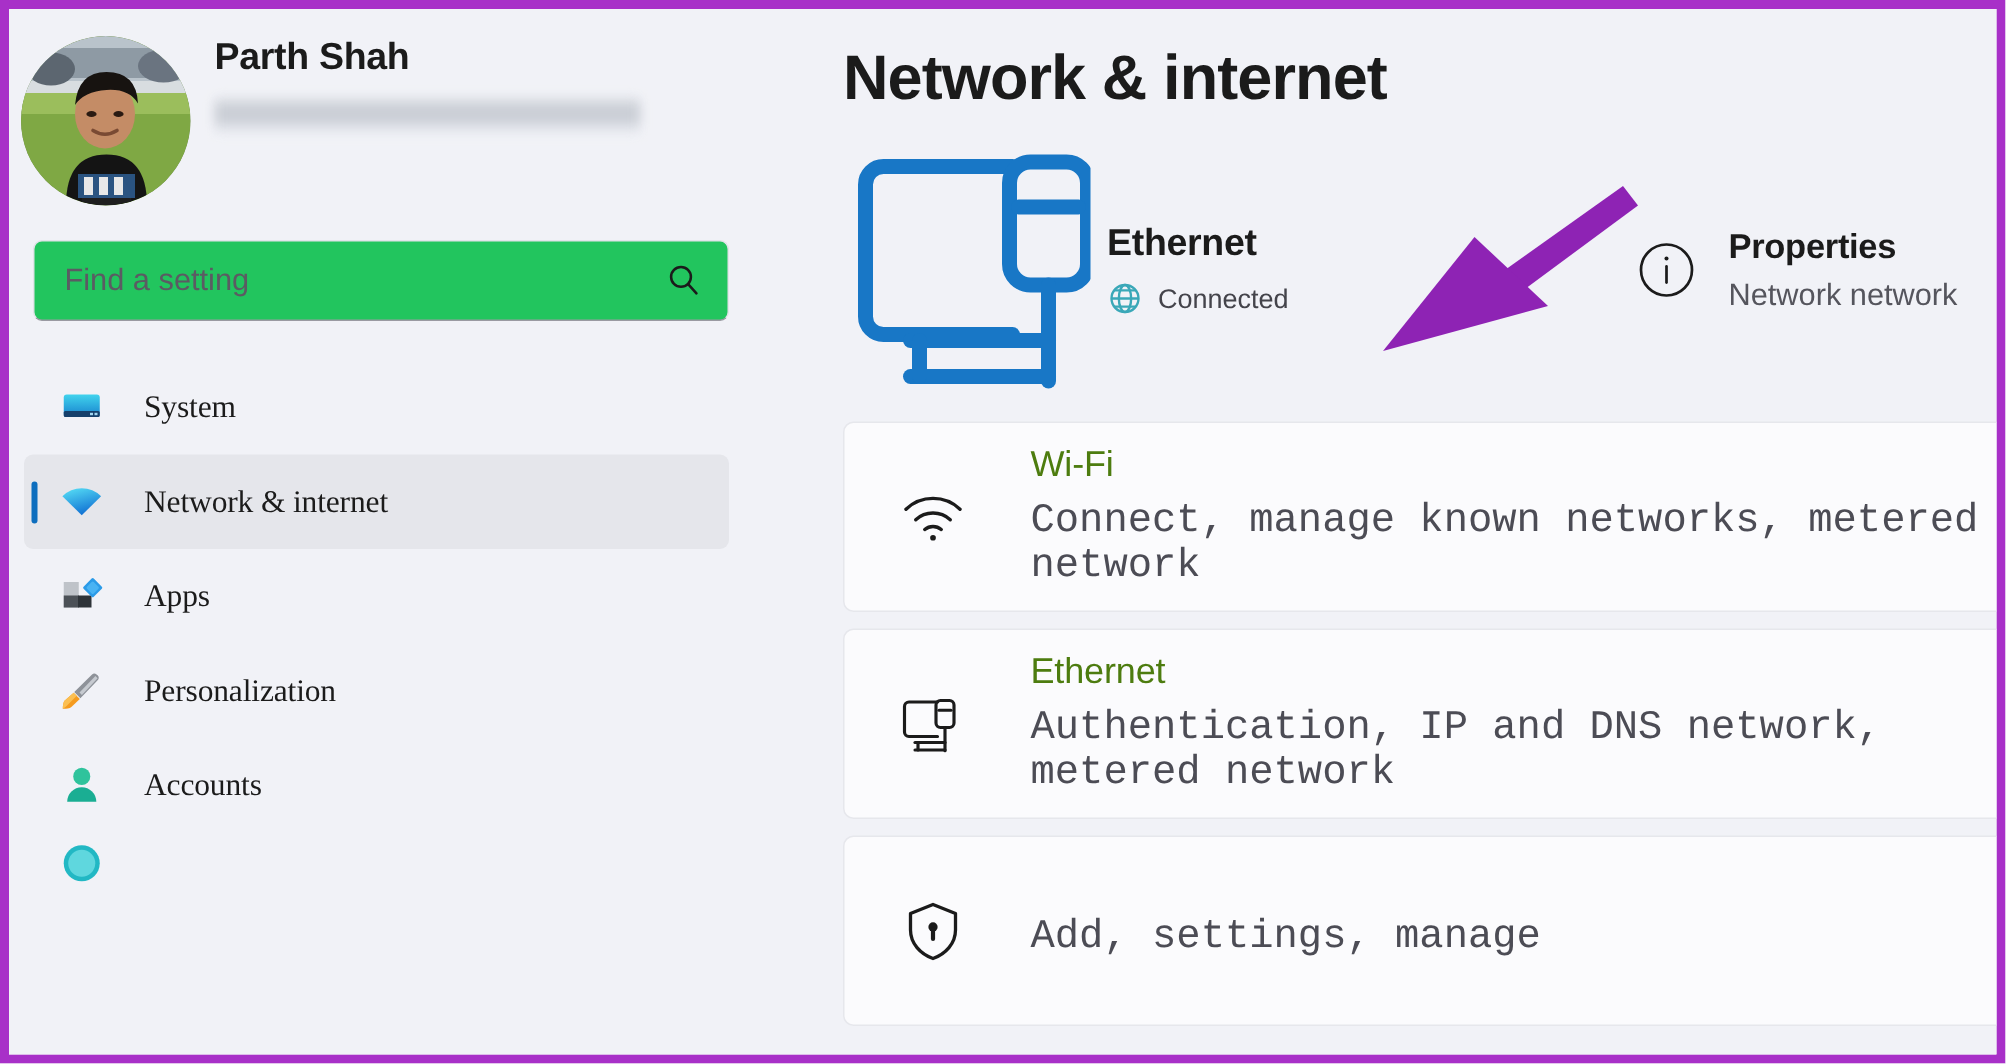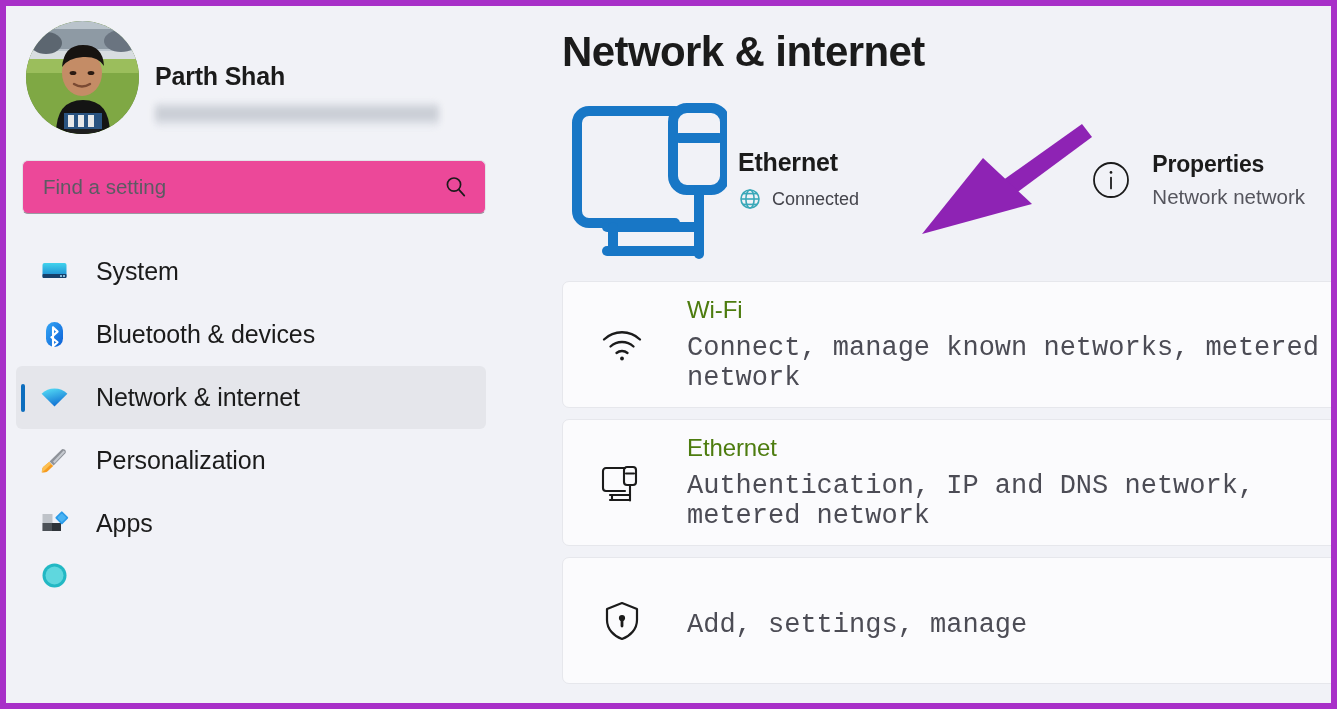--- a/index.html
+++ b/index.html
@@ -31,22 +31,22 @@
   #sidebar {
     width: 494px;
     flex: 0 0 494px;
     background: #F1F2F7;
     position: relative;
     padding-top: 8px;
   }
 
   .profile {
     display: flex;
-    align-items: flex-end;
-    padding: 10px 0 0 20px;
+    align-items: flex-start;
+    padding: 10px 0 0 8px;
     height: 120px;
   }
 
   .avatar {
     width: 113px;
     height: 113px;
     border-radius: 50%;
     overflow: hidden;
     flex: 0 0 113px;
     position: relative;
@@ -78,21 +78,21 @@
         rgba(198,202,210,1) 55%,
         rgba(226,229,235,1) 85%,
         rgba(240,241,246,1) 100%);
     filter: blur(3.5px);
     opacity: 0.95;
   }
 
   .searchbox {
     margin: 26px 14px 0 16px;
     height: 54px;
-    background: #ec4899;
+    background: #22c55e;
     border: 1px solid #E2E3E9;
     border-bottom: 1px solid #9A9AA2;
     border-radius: 6px;
     display: flex;
     align-items: center;
     padding: 0 16px 0 20px;
   }
   .searchbox input {
     flex: 1;
     border: none;
@@ -132,24 +132,25 @@
     width: 32px;
     height: 32px;
     flex: 0 0 32px;
     display: flex;
     align-items: center;
     justify-content: center;
   }
   .nav-icon svg { display: block; }
   .nav-label {
     margin-left: 26px;
-    font-size: 25px;
+    font-size: 21px;
     color: #1B1B1B;
     letter-spacing: -0.1px;
     white-space: nowrap;
+    font-family: Liberation Serif, serif;
   }
 
   
   #main {
     flex: 1;
     position: relative;
     background: #F1F2F7;
     padding: 0 0 0 62px;
     overflow: hidden;
   }
@@ -321,76 +322,70 @@
                 </defs>
               <rect x="3.5" y="7" width="24" height="15" rx="2" fill="url(#gsys)"></rect>
               <rect x="3.5" y="18" width="24" height="4" rx="1" fill="#16406B"></rect>
               <rect x="21" y="19.2" width="2" height="1.6" fill="#9FD6F2"></rect>
               <rect x="24" y="19.2" width="2" height="1.6" fill="#9FD6F2"></rect>
             </svg>
           </span>
           <span class="nav-label">System</span>
         </div>
 
-        <div class="nav-item">
-          <span class="nav-icon">
-            <svg width="31" height="31" viewBox="0 0 31 31">
-              <defs>
-                  <linearGradient id="gbt" x1="0" y1="0" x2="1" y2="1">
-                <stop offset="0%" stop-color="#35A7F5"></stop>
-                    <stop offset="100%" stop-color="#0B5FD6"></stop>
-              </linearGradient>
-                </defs>
-              <rect x="7" y="3" width="17" height="25" rx="8.5" fill="url(#gbt)"></rect>
-              <path d="M14 8.4 l4.6 4.2 -6.2 5.6 6.2 5 -4.6 4.2 V8.4 l4.6 4.2" fill="none" stroke="#fff" stroke-width="2.1" stroke-linejoin="round" stroke-linecap="round"></path>
-            </svg>
-          </span>
-          <span class="nav-label">Bluetooth &amp; devices</span>
-        </div>
 
         <div class="nav-item selected">
           <span class="nav-icon">
             <svg width="31" height="31" viewBox="0 0 31 31">
               <defs>
                   <linearGradient id="gwf" x1="0" y1="0" x2="0.4" y2="1">
                 <stop offset="0%" stop-color="#59E3F7"></stop>
                     <stop offset="100%" stop-color="#1374D4"></stop>
               </linearGradient>
                 </defs>
               <path d="M15.5 24.5 L2.6 11.8 a18.2 18.2 0 0 1 25.8 0 Z" fill="url(#gwf)"></path>
             </svg>
           </span>
           <span class="nav-label">Network &amp; internet</span>
         </div>
 
         <div class="nav-item">
           <span class="nav-icon">
             <svg width="31" height="31" viewBox="0 0 31 31">
-              <path d="M25.4 4.6 a2.4 2.4 0 0 1 1 3.6 L14.6 20.5 l-4.1 -4.1 L22.2 4.9 a2.4 2.4 0 0 1 3.2 -0.3 Z" fill="#8E9299"></path>
-              <path d="M24.6 5.6 L14 16.7 l1.6 1.6 L26.1 7.1 Z" fill="#C6CAD0"></path>
-              <path d="M10.1 16.9 l4.1 4.1 -5.6 5.3 c-1.6 1.5 -5.7 1.2 -5.7 1.2 s-0.2 -4 1.3 -5.5 Z" fill="#F59B1F"></path>
-              <path d="M10.1 16.9 l2.1 2 -6.5 6.4 c-1.2 1.2 -2.5 1.9 -2.8 2.2 0 0 -0.2 -4 1.3 -5.5 Z" fill="#FBBF52"></path>
-            </svg>
-          </span>
-          <span class="nav-label">Personalization</span>
-        </div>
-
-        <div class="nav-item">
-          <span class="nav-icon">
-            <svg width="31" height="31" viewBox="0 0 31 31">
               <rect x="3.5" y="6" width="10" height="17" fill="#BFC3C9"></rect>
               <rect x="3.5" y="15" width="10" height="8" fill="#4C5157"></rect>
               <rect x="13" y="15" width="9" height="8" fill="#2E3338"></rect>
               <rect x="18" y="5" width="9.6" height="9.6" rx="1" transform="rotate(45 22.8 9.8)" fill="#2B9BE8"></rect>
               <rect x="19.6" y="6.6" width="6.4" height="6.4" rx="1" transform="rotate(45 22.8 9.8)" fill="#49B3F3"></rect>
             </svg>
           </span>
           <span class="nav-label">Apps</span>
         </div>
 
+        <div class="nav-item">
+          <span class="nav-icon">
+            <svg width="31" height="31" viewBox="0 0 31 31">
+              <path d="M25.4 4.6 a2.4 2.4 0 0 1 1 3.6 L14.6 20.5 l-4.1 -4.1 L22.2 4.9 a2.4 2.4 0 0 1 3.2 -0.3 Z" fill="#8E9299"></path>
+              <path d="M24.6 5.6 L14 16.7 l1.6 1.6 L26.1 7.1 Z" fill="#C6CAD0"></path>
+              <path d="M10.1 16.9 l4.1 4.1 -5.6 5.3 c-1.6 1.5 -5.7 1.2 -5.7 1.2 s-0.2 -4 1.3 -5.5 Z" fill="#F59B1F"></path>
+              <path d="M10.1 16.9 l2.1 2 -6.5 6.4 c-1.2 1.2 -2.5 1.9 -2.8 2.2 0 0 -0.2 -4 1.3 -5.5 Z" fill="#FBBF52"></path>
+            </svg>
+          </span>
+          <span class="nav-label">Personalization</span>
+        </div>
+
+        <div class="nav-item">
+          <span class="nav-icon">
+            <svg width="31" height="31" viewBox="0 0 31 31">
+              <circle cx="15.5" cy="9.6" r="5.7" fill="#2FC39C"></circle>
+              <path d="M5.8 26.5 a9.7 9.7 0 0 1 19.4 0 Z" fill="#1AAE93"></path>
+            </svg>
+          </span>
+          <span class="nav-label">Accounts</span>
+        </div>
 
         <div class="nav-item" style="height:40px;overflow:hidden;">
           <span class="nav-icon">
             <svg width="31" height="31" viewBox="0 0 31 31">
               <circle cx="15.5" cy="15.5" r="12" fill="#22B8C4"></circle>
               <circle cx="15.5" cy="15.5" r="9" fill="#5FD7DE"></circle>
             </svg>
           </span>
           <span class="nav-label"></span>
         </div>

